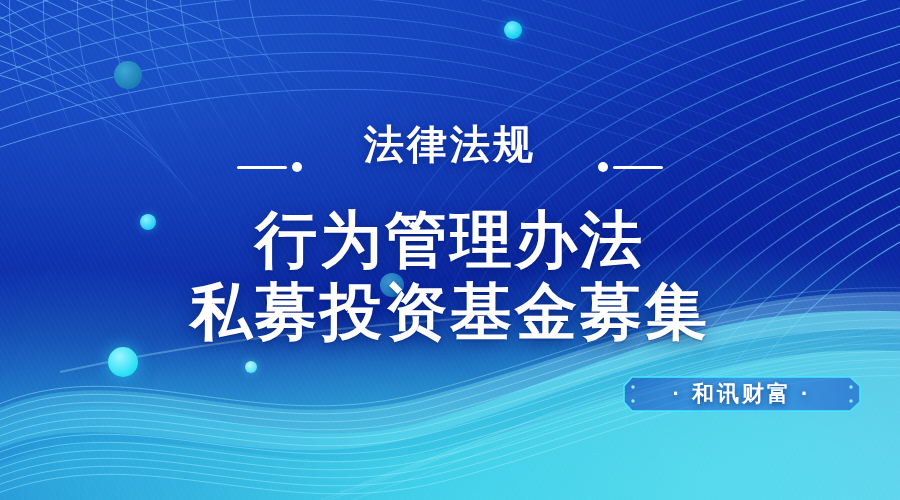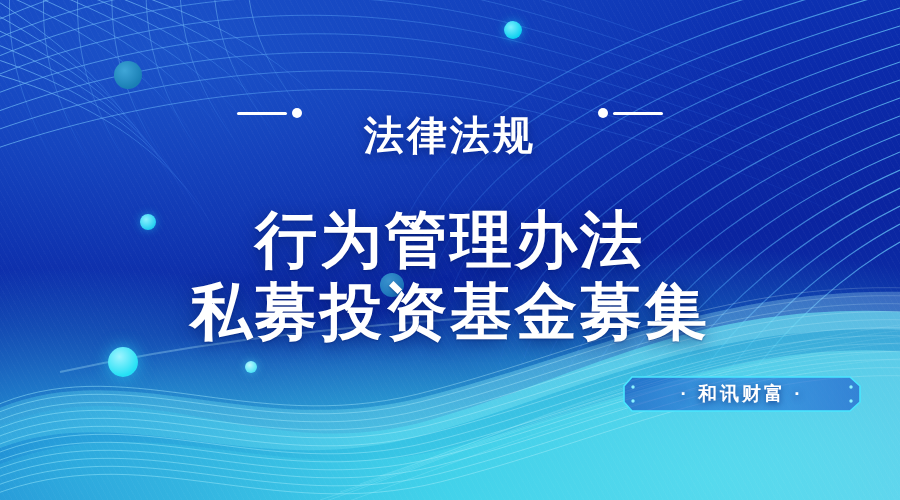--- a/index.html
+++ b/index.html
@@ -34,21 +34,21 @@
       rgba(255,255,255,0) 1px, rgba(255,255,255,0) 5px);
     opacity:.55;
   }
 
   
   .dot{ position:absolute; border-radius:50%; }
 
   
   .eyebrow-row{
     position:absolute; left:0; right:0; top:108px; height:64px;
-    display:flex; align-items:flex-start; justify-content:center; gap:0;
+    display:flex; align-items:flex-end; justify-content:center; gap:0;
   }
   .rule{ display:flex; align-items:center; }
   .rule .bar{ width:50px; height:3px; background:#fff; border-radius:2px; }
   .rule .knob{ width:10px; height:10px; border-radius:50%; background:#fff; }
   .rule.left .bar{ margin-right:5px; }
   .rule.right .knob{ margin-right:5px; }
 
   .eyebrow-text{
     color:#ffffff;
     font-size:40px; font-weight:700; letter-spacing:3px;
@@ -67,21 +67,21 @@
   .headline .line{
     display:block; white-space:nowrap;
     font-size:62px; line-height:72px; letter-spacing:3px;
   }
 
   
   .badge{
     position:absolute; left:622px; top:373px;
     width:240px; height:42px;
     display:flex; align-items:center; justify-content:center;
-    color:#fff; font-size:19px; font-weight:700; letter-spacing:3px;
+    color:#fff; font-size:22px; font-weight:700; letter-spacing:3px;
     text-shadow:0 2px 7px rgba(3,30,110,.7);
   }
   .badge .frame{ position:absolute; inset:0; }
   .badge .label{ position:relative; z-index:2; white-space:nowrap; }
 </style>
 </head>
 <body>
 
 <div class="banner">
 

